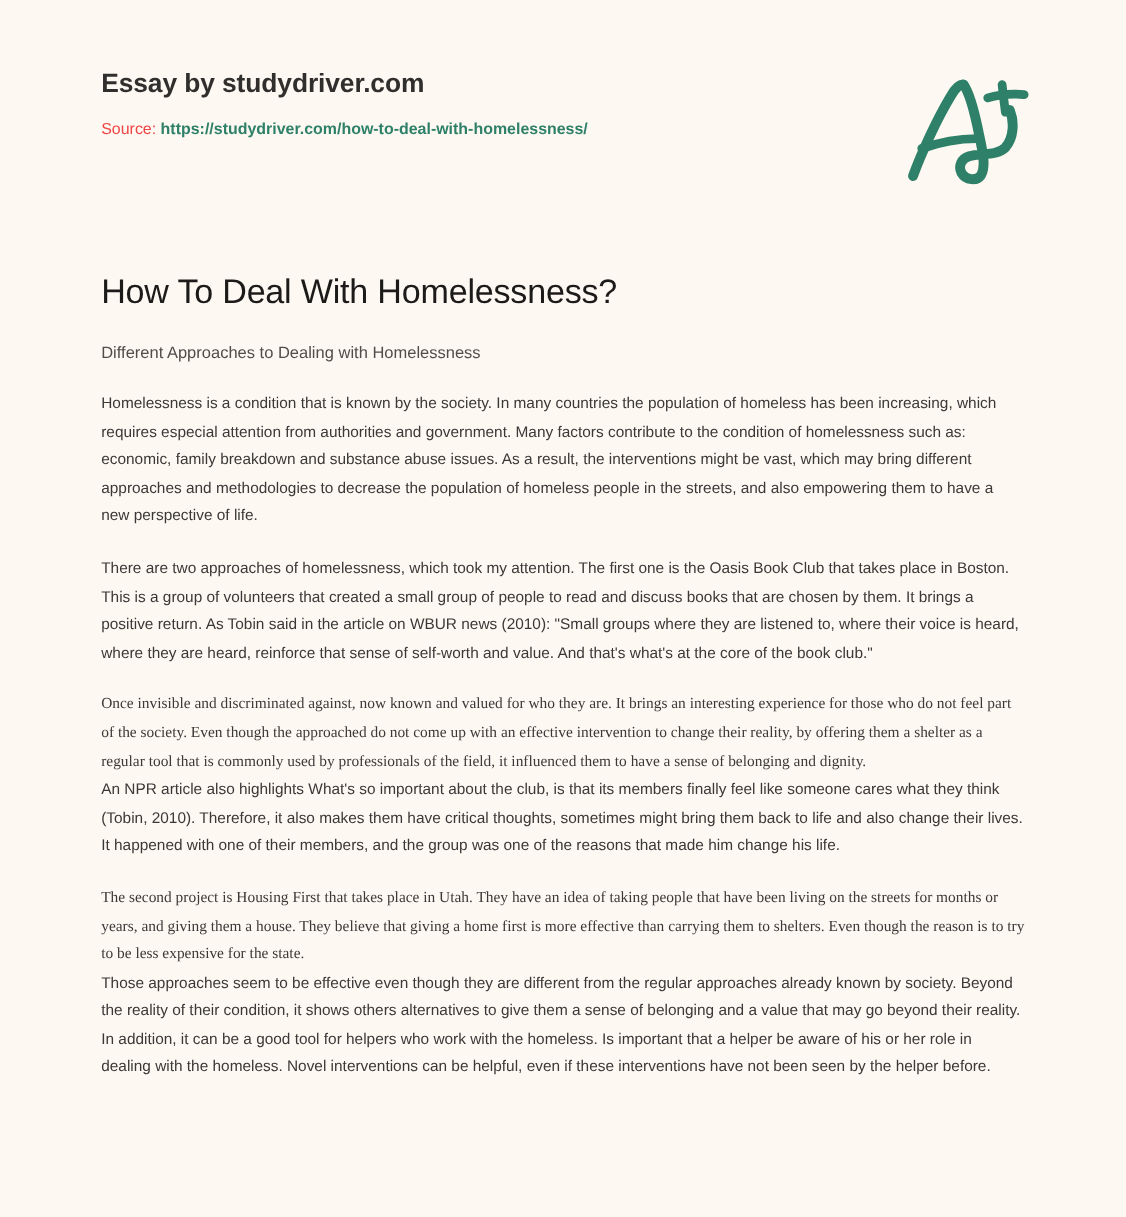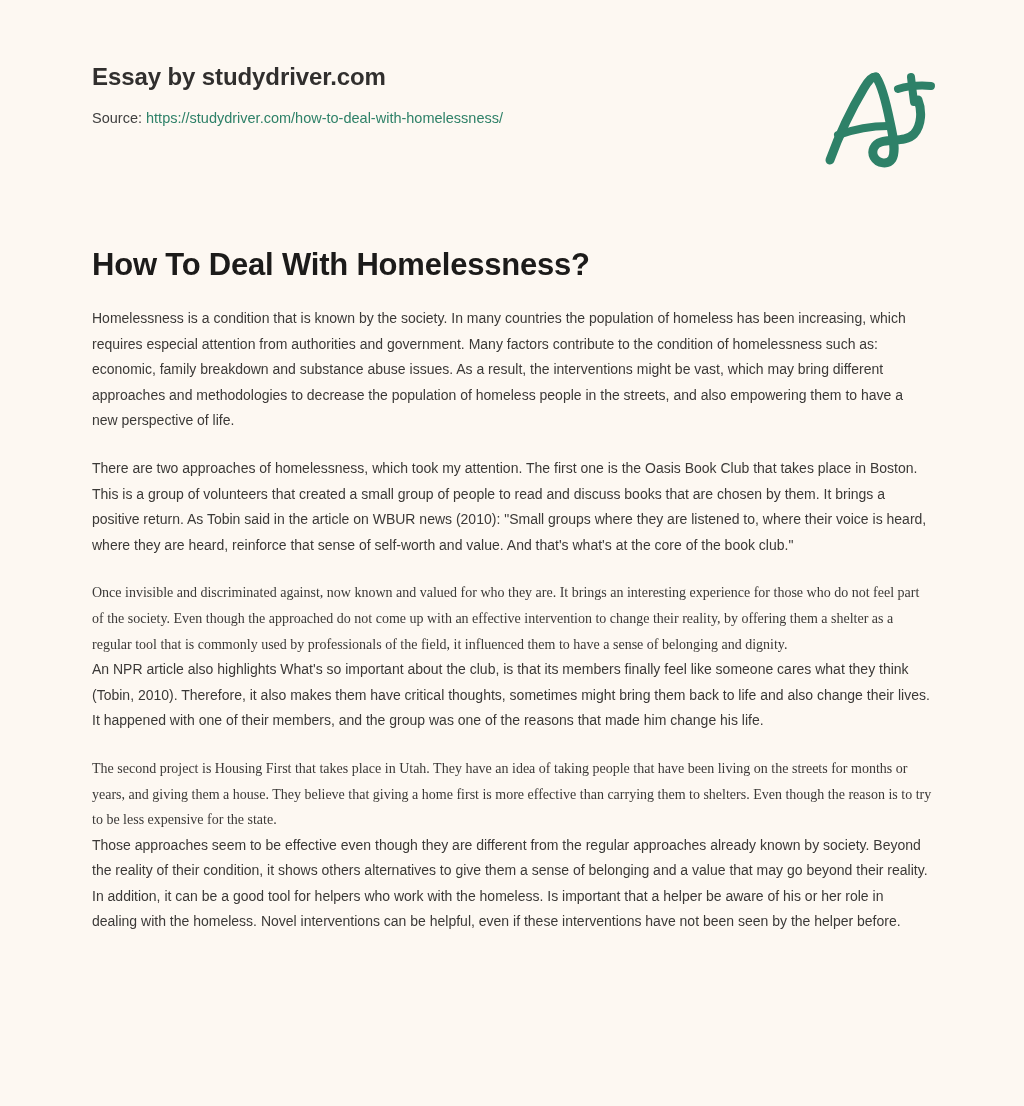--- a/index.html
+++ b/index.html
@@ -52,25 +52,26 @@
 
   .source-line {
     margin: 0;
     padding-top: 16px;
     font-size: 14.5px;
     line-height: 20px;
     color: #7d7a77;
     white-space: nowrap;
   }
   .source-label {
-    color: #404040;
+    color: #ef4444;
   }
   .source-url {
     color: #2e8168;
     text-decoration: none;
+    font-weight: bold;
   }
 
   
   .logo {
     position: absolute;
     left: 818px;
     top: 64px;
     width: 128px;
     height: 104px;
   }
@@ -84,21 +85,21 @@
   .article {
     position: absolute;
     left: 92px;
     top: 246px;
     width: 840px;
   }
 
   .article-title {
     margin: 0;
     font-size: 31px;
-    font-weight: bold;
+    font-weight: normal;
     color: #1c1b1a;
     line-height: 38px;
     letter-spacing: -0.2px;
   }
 
   .article-subtitle {
     margin: 0;
     padding-top: 26px;
     font-size: 15px;
     line-height: 22px;
@@ -158,20 +159,21 @@
         </g>
       </svg>
     </div>
 
   </div>
 
   <div class="article">
 
     <h1 class="article-title">How To Deal With Homelessness?</h1>
 
+    <div class="article-subtitle">Different Approaches to Dealing with Homelessness</div>
 
     <div class="body-block">
       <p class="para">Homelessness is a condition that is known by the society. In many countries the population of homeless has been increasing, which requires especial attention from authorities and government. Many factors contribute to the condition of homelessness such as: economic, family breakdown and substance abuse issues. As a result, the interventions might be vast, which may bring different approaches and methodologies to decrease the population of homeless people in the streets, and also empowering them to have a new perspective of life.</p>
       <p class="para">There are two approaches of homelessness, which took my attention. The first one is the Oasis Book Club that takes place in Boston. This is a group of volunteers that created a small group of people to read and discuss books that are chosen by them. It brings a positive return. As Tobin said in the article on WBUR news (2010): "Small groups where they are listened to, where their voice is heard, where they are heard, reinforce that sense of self-worth and value. And that's what's at the core of the book club."</p>
       <p class="para tight">Once invisible and discriminated against, now known and valued for who they are. It brings an interesting experience for those who do not feel part of the society. Even though the approached do not come up with an effective intervention to change their reality, by offering them a shelter as a regular tool that is commonly used by professionals of the field, it influenced them to have a sense of belonging and dignity.</p>
       <p class="para">An NPR article also highlights What's so important about the club, is that its members finally feel like someone cares what they think (Tobin, 2010). Therefore, it also makes them have critical thoughts, sometimes might bring them back to life and also change their lives. It happened with one of their members, and the group was one of the reasons that made him change his life.</p>
       <p class="para tight">The second project is Housing First that takes place in Utah. They have an idea of taking people that have been living on the streets for months or years, and giving them a house. They believe that giving a home first is more effective than carrying them to shelters. Even though the reason is to try to be less expensive for the state.</p>
       <p class="para">Those approaches seem to be effective even though they are different from the regular approaches already known by society. Beyond the reality of their condition, it shows others alternatives to give them a sense of belonging and a value that may go beyond their reality. In addition, it can be a good tool for helpers who work with the homeless. Is important that a helper be aware of his or her role in dealing with the homeless. Novel interventions can be helpful, even if these interventions have not been seen by the helper before.</p>
 
     </div>

